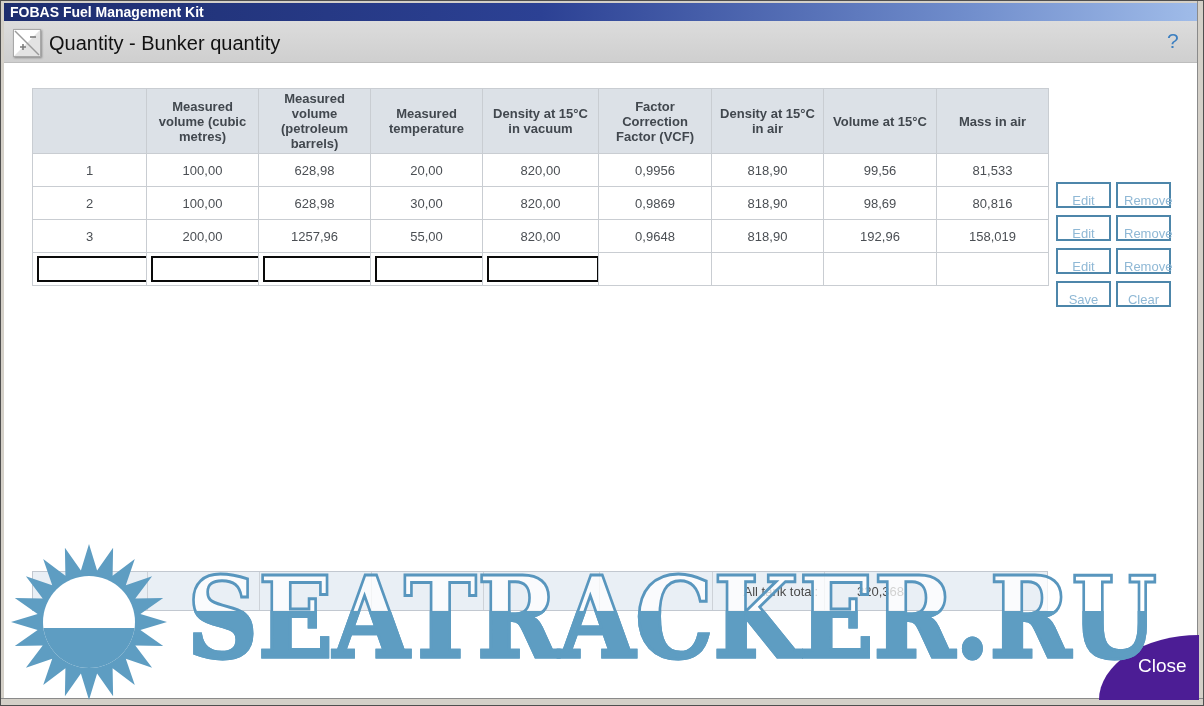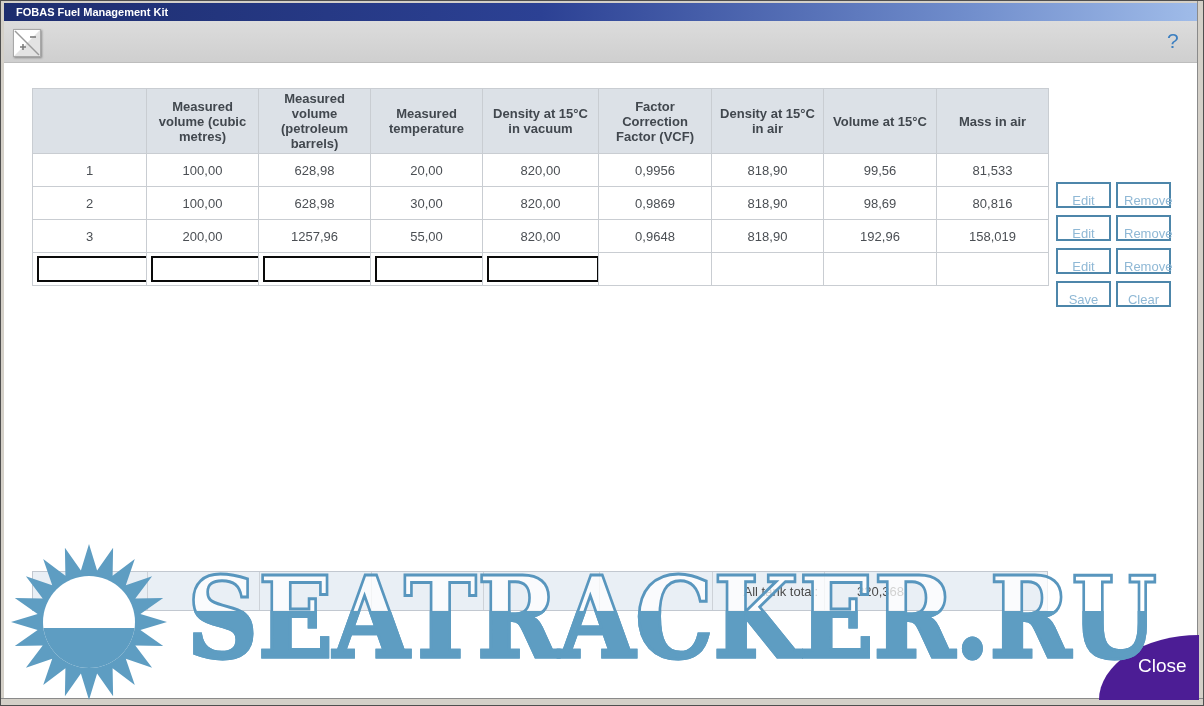--- a/index.html
+++ b/index.html
@@ -1,21 +1,21 @@
 <!DOCTYPE html>
 <html><head>
 <meta charset="utf-8">
 <style>
   html,body{margin:0;padding:0;background:#808080;font-family:"Liberation Sans",sans-serif;}
   #stage{position:relative;width:1204px;height:706px;overflow:hidden;background:#d4d0c8;
          border:1px solid #4f4f4f;box-sizing:border-box;}
   
   .titlebar{position:absolute;left:3px;top:2px;width:1195px;height:18px;
             background:linear-gradient(90deg,#1d2d6e 0%,#2c4194 45%,#6f8ccb 80%,#a0bce9 100%);
-            color:#ffffff;font-size:11px;font-weight:bold;line-height:18px;padding-left:12px;
+            color:#ffffff;font-size:14px;font-weight:bold;line-height:18px;padding-left:6px;
             box-sizing:border-box;}
   .headerband{position:absolute;left:3px;top:20px;width:1195px;height:42px;
               background:linear-gradient(#dcdcdc,#cfcfcf);border-bottom:1px solid #bdbdbd;box-sizing:border-box;}
   .content{position:absolute;left:3px;top:62px;width:1195px;height:637px;background:#ffffff;}
   .frame-right{position:absolute;right:0;top:0;width:6px;height:706px;background:#d4d0c8;border-left:1px solid #8a8a8a;box-sizing:border-box;}
   .frame-bottom{position:absolute;left:0;bottom:0;width:1204px;height:7px;background:#d4d0c8;border-top:1px solid #8a8a8a;box-sizing:border-box;}
 
   .app-icon{position:absolute;left:12px;top:28px;width:28px;height:28px;
             background:linear-gradient(135deg,#ffffff 49%,#e3e3e3 51%);
             border:1px solid #a8a8a8;box-shadow:1px 1px 2px rgba(0,0,0,.35);box-sizing:border-box;}
@@ -66,20 +66,21 @@
   <div class="frame-right"></div>
   <div class="frame-bottom"></div>
 
   <div class="app-icon">
     <svg width="26" height="26" viewBox="0 0 26 26">
       <line x1="1" y1="1" x2="25" y2="25" stroke="#9a9a9a" stroke-width="1.5"></line>
       <path d="M6 17 h6 M9 14 v6" stroke="#7d7d7d" stroke-width="1.6" fill="none"></path>
       <path d="M16 7 h6" stroke="#7d7d7d" stroke-width="1.6" fill="none"></path>
     </svg>
   </div>
+  <div class="page-title">Quantity - Bunker quantity</div>
   <div class="help-q">?</div>
 
   <table class="tankTable">
     <colgroup>
       <col style="width:114px">
         <col style="width:112px">
         <col style="width:112px">
       <col style="width:112px">
         <col style="width:116px">
         <col style="width:113px">

